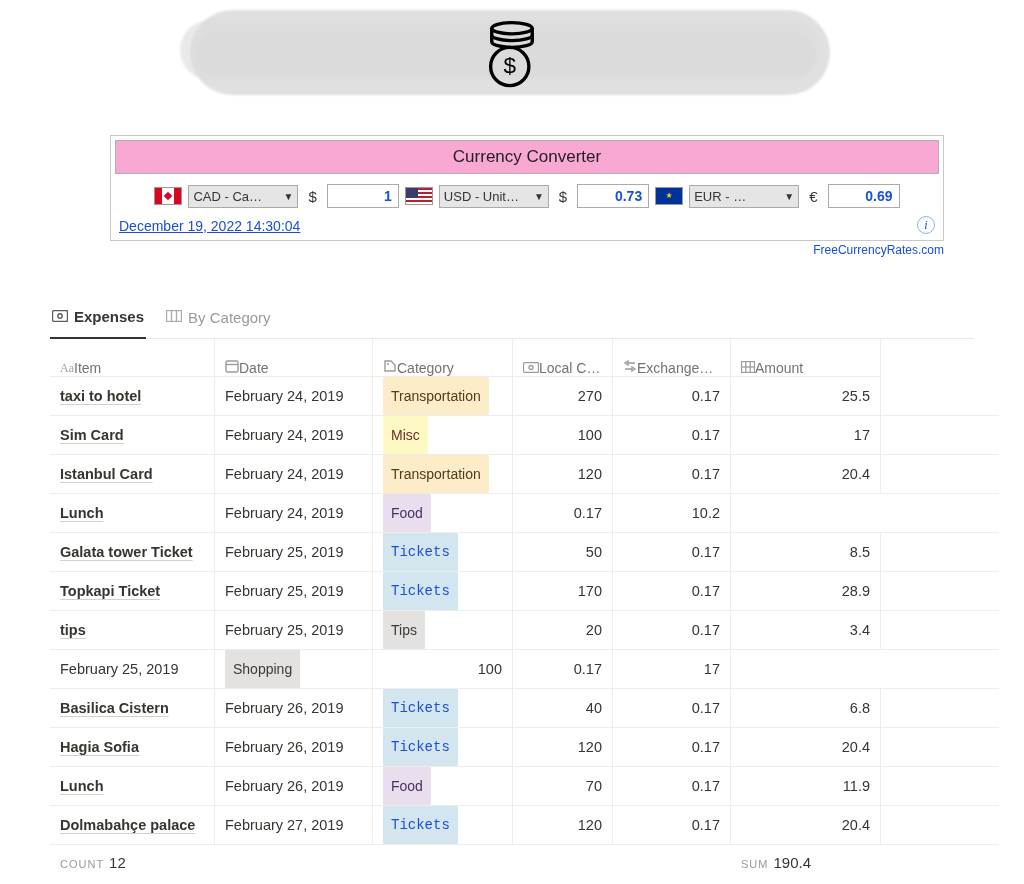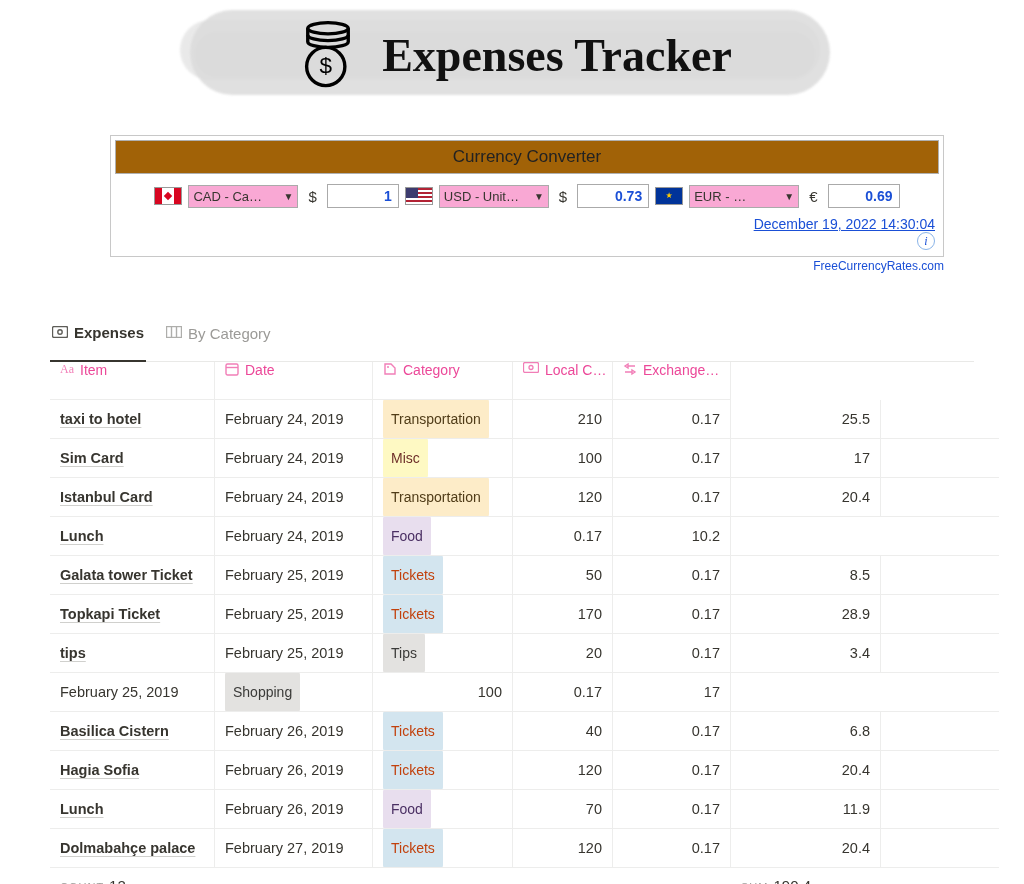--- a/index.html
+++ b/index.html
@@ -51,21 +51,21 @@
   }
   .coins-icon svg { width: 72px; height: 72px; }
   
   .converter {
     margin: 25px 80px 0 110px;
     border: 1px solid #c8c8c8;
     background: #fff;
     position: relative;
   }
   .converter-header {
-    background: #a16207;
+    background: #f9a8d4;
     border: 1px solid #b0b0b0;
     margin: 4px;
     padding: 6px 0;
     text-align: center;
     font-size: 17px;
     color: #222;
   }
   .converter-row {
     display: flex;
     align-items: center;
@@ -91,21 +91,21 @@
   }
   .flag-us { background: linear-gradient(#b22234 50%, #fff 50%); background-size:100% 4px; }
   .flag-us::before { content:""; position:absolute; left:0; top:0; width:12px; height:10px; background:#3c3b6e; }
   .flag-eu { background:#003399; }
   .flag-eu::before {
     content:"★"; position:absolute; left:50%; top:50%;
     transform:translate(-50%,-55%); color:#ffcc00; font-size:8px;
   }
   .cur-select {
     border: 1px solid #aaa;
-    background: #f9a8d4;
+    background: #e5e5e5;
     font-size: 13px;
     padding: 3px 4px;
     width: 110px;
     display: flex;
     align-items: center;
     justify-content: space-between;
     cursor: pointer;
     white-space: nowrap;
     overflow: hidden;
   }
@@ -118,21 +118,20 @@
     font-size: 14px;
     text-align: right;
     color: #1a4fd6;
     font-weight: 600;
   }
   .converter-foot {
     display: flex;
     justify-content: space-between;
     align-items: flex-end;
     padding: 2px 8px 6px 8px;
-    flex-direction: column;
   }
   .timestamp-link {
     color: #1a4fd6;
     text-decoration: underline;
     font-size: 14px;
   }
   .info-badge {
     width: 18px; height: 18px; border:1px solid #8ab4e8; border-radius:50%;
     display:inline-flex; align-items:center; justify-content:center;
     font-style: italic; font-family: serif; font-size:12px; color:#1a4fd6;
@@ -146,21 +145,21 @@
   .tabs {
     display: flex;
     gap: 18px;
     margin: 45px 50px 0 50px;
     border-bottom: 1px solid #e9e9e7;
   }
   .tab {
     display: flex;
     align-items: center;
     gap: 6px;
-    padding: 6px 2px 19px 2px;
+    padding: 6px 2px 12px 2px;
     color: #9b9a97;
     font-size: 15px;
     cursor: pointer;
   }
   .tab.active {
     color: #37352f;
     font-weight: 600;
     border-bottom: 2px solid #37352f;
     margin-bottom: -1px;
   }
@@ -170,23 +169,23 @@
     margin: 0 25px 0 50px;
   }
   .th-row, .td-row {
     display: grid;
     grid-template-columns: 165px 158px 140px 100px 118px 150px;
     align-items: center;
   }
   .th-row { height: 38px; }
   .th {
     display: flex;
-    align-items: flex-start;
-    gap: 6px;
-    color: #ec4899;
+    align-items: flex-end;
+    gap: 0;
+    color: #737373;
     font-size: 14px;
     padding: 0 10px;
     border-right: 1px solid #ededec;
     border-bottom: 1px solid #ededec;
     height: 100%;
     white-space: nowrap;
     overflow: hidden;
     text-overflow: ellipsis;
   }
   .th-icon { font-size: 12px; opacity:.7; }
@@ -205,21 +204,21 @@
   .td.num { justify-content: flex-end; }
   .tag {
     display: inline-block;
     padding: 12px 8px;
     border-radius: 3px;
     font-size: 14px;
   }
   .tag-transportation { background:#fdecc8; color:#503c18; }
   .tag-misc           { background:#fef9c3; color:#6e2f2a; }
   .tag-food           { background:#e8deee; color:#4a2f63; }
-  .tag-tickets        { background:#d3e5ef; color:#c2410c; }
+  .tag-tickets        { background:#d3e5ef; color:#1d4ed8;font-family:Liberation Mono, monospace; }
   .tag-tips           { background:#e3e2e0; color:#3a3a38; }
   .tag-shopping       { background:#e3e2e0; color:#3a3a38; }
   .agg-row {
     display: grid;
     grid-template-columns: 165px 158px 140px 100px 118px 150px;
     height: 34px;
     align-items: center;
   }
   .agg-cell {
     padding: 0 10px;
@@ -241,21 +240,20 @@
   <div class="banner-inner">
     <span class="coins-icon">
       <svg viewBox="0 0 64 64" fill="none" stroke="#000" stroke-width="3">
         <ellipse cx="32" cy="10" rx="18" ry="5"></ellipse>
         <path d="M14 10v6c0 2.8 8 5 18 5s18-2.2 18-5v-6"></path>
         <path d="M14 16v6c0 2.8 8 5 18 5s18-2.2 18-5v-6"></path>
         <circle cx="30" cy="44" r="17"></circle>
         <text x="30" y="50" font-size="20" text-anchor="middle" fill="#000" stroke="none">$</text>
       </svg>
     </span>
-    <span class="banner-title">Expenses Tracker</span>
   </div>
 </div>
 
 <div class="converter">
   <div class="converter-header">Currency Converter</div>
   <div class="converter-row" id="converter-row">
       <span class="flag flag-ca">
         <span class="leaf"></span>
       </span>
       <div class="cur-select">
@@ -331,29 +329,38 @@
           </svg></span>
         <span>Local C…</span>
       </div>
       <div class="th">
         <span class="th-icon"><svg width="14" height="14" viewBox="0 0 14 14" fill="none" stroke="currentColor" stroke-width="1.4">
             <path d="M2 4l3-2v4zM12 10l-3 2v-4z"></path>
             <path d="M5 4h7M9 10H2"></path>
           </svg></span>
         <span>Exchange…</span>
       </div>
+      <div class="th">
+        <span class="th-icon"><svg width="14" height="12" viewBox="0 0 14 12" fill="none" stroke="currentColor" stroke-width="1.3">
+            <rect x="0.5" y="0.5" width="13" height="11"></rect>
+            <line x1="4.8" y1="0.5" x2="4.8" y2="11.5"></line>
+            <line x1="9.2" y1="0.5" x2="9.2" y2="11.5"></line>
+            <line x1="0.5" y1="6" x2="13.5" y2="6"></line>
+          </svg></span>
+        <span>Amount</span>
+      </div>
     </div>
   <div id="tbody">
       <div class="td-row">
         <div class="td item">taxi to hotel</div>
         <div class="td">February 24, 2019</div>
         <div class="td">
           <span class="tag tag-transportation">Transportation</span>
         </div>
-        <div class="td num">210</div>
+        <div class="td num">270</div>
         <div class="td num">0.17</div>
         <div class="td num">25.5</div>
       </div>
       <div class="td-row">
         <div class="td item">Sim Card</div>
         <div class="td">February 24, 2019</div>
         <div class="td">
           <span class="tag tag-misc">Misc</span>
         </div>
         <div class="td num">100</div>

